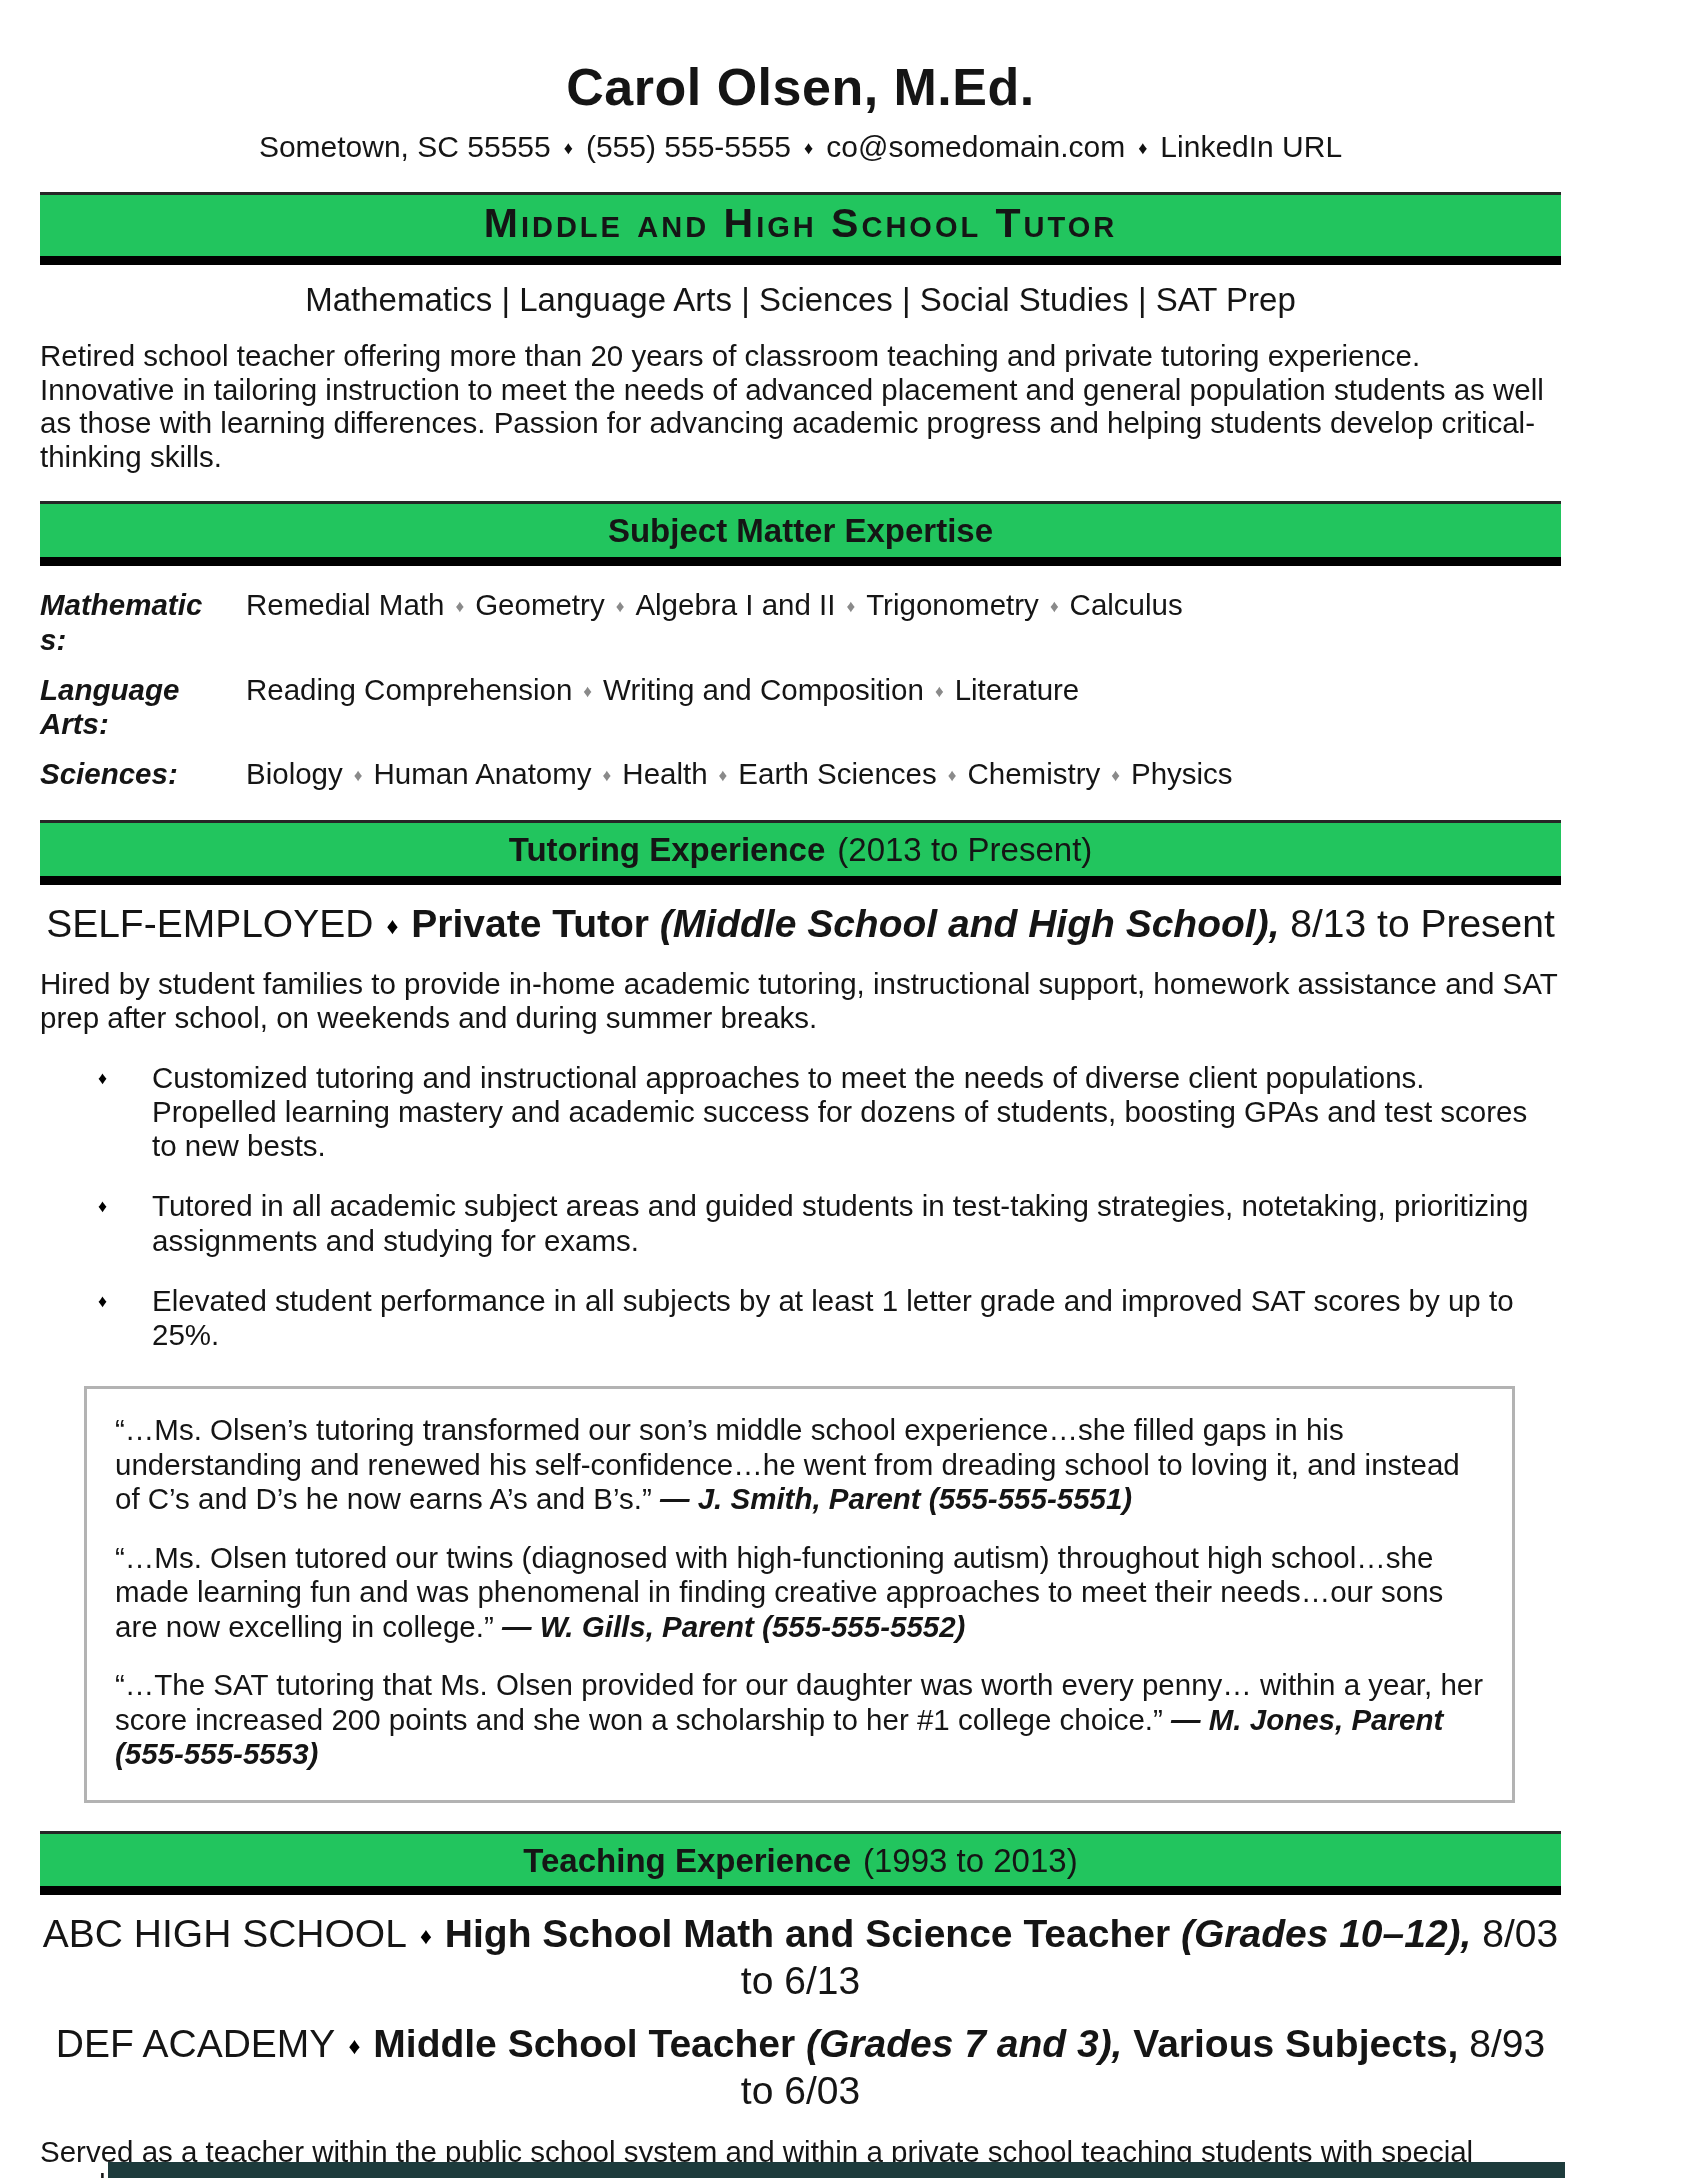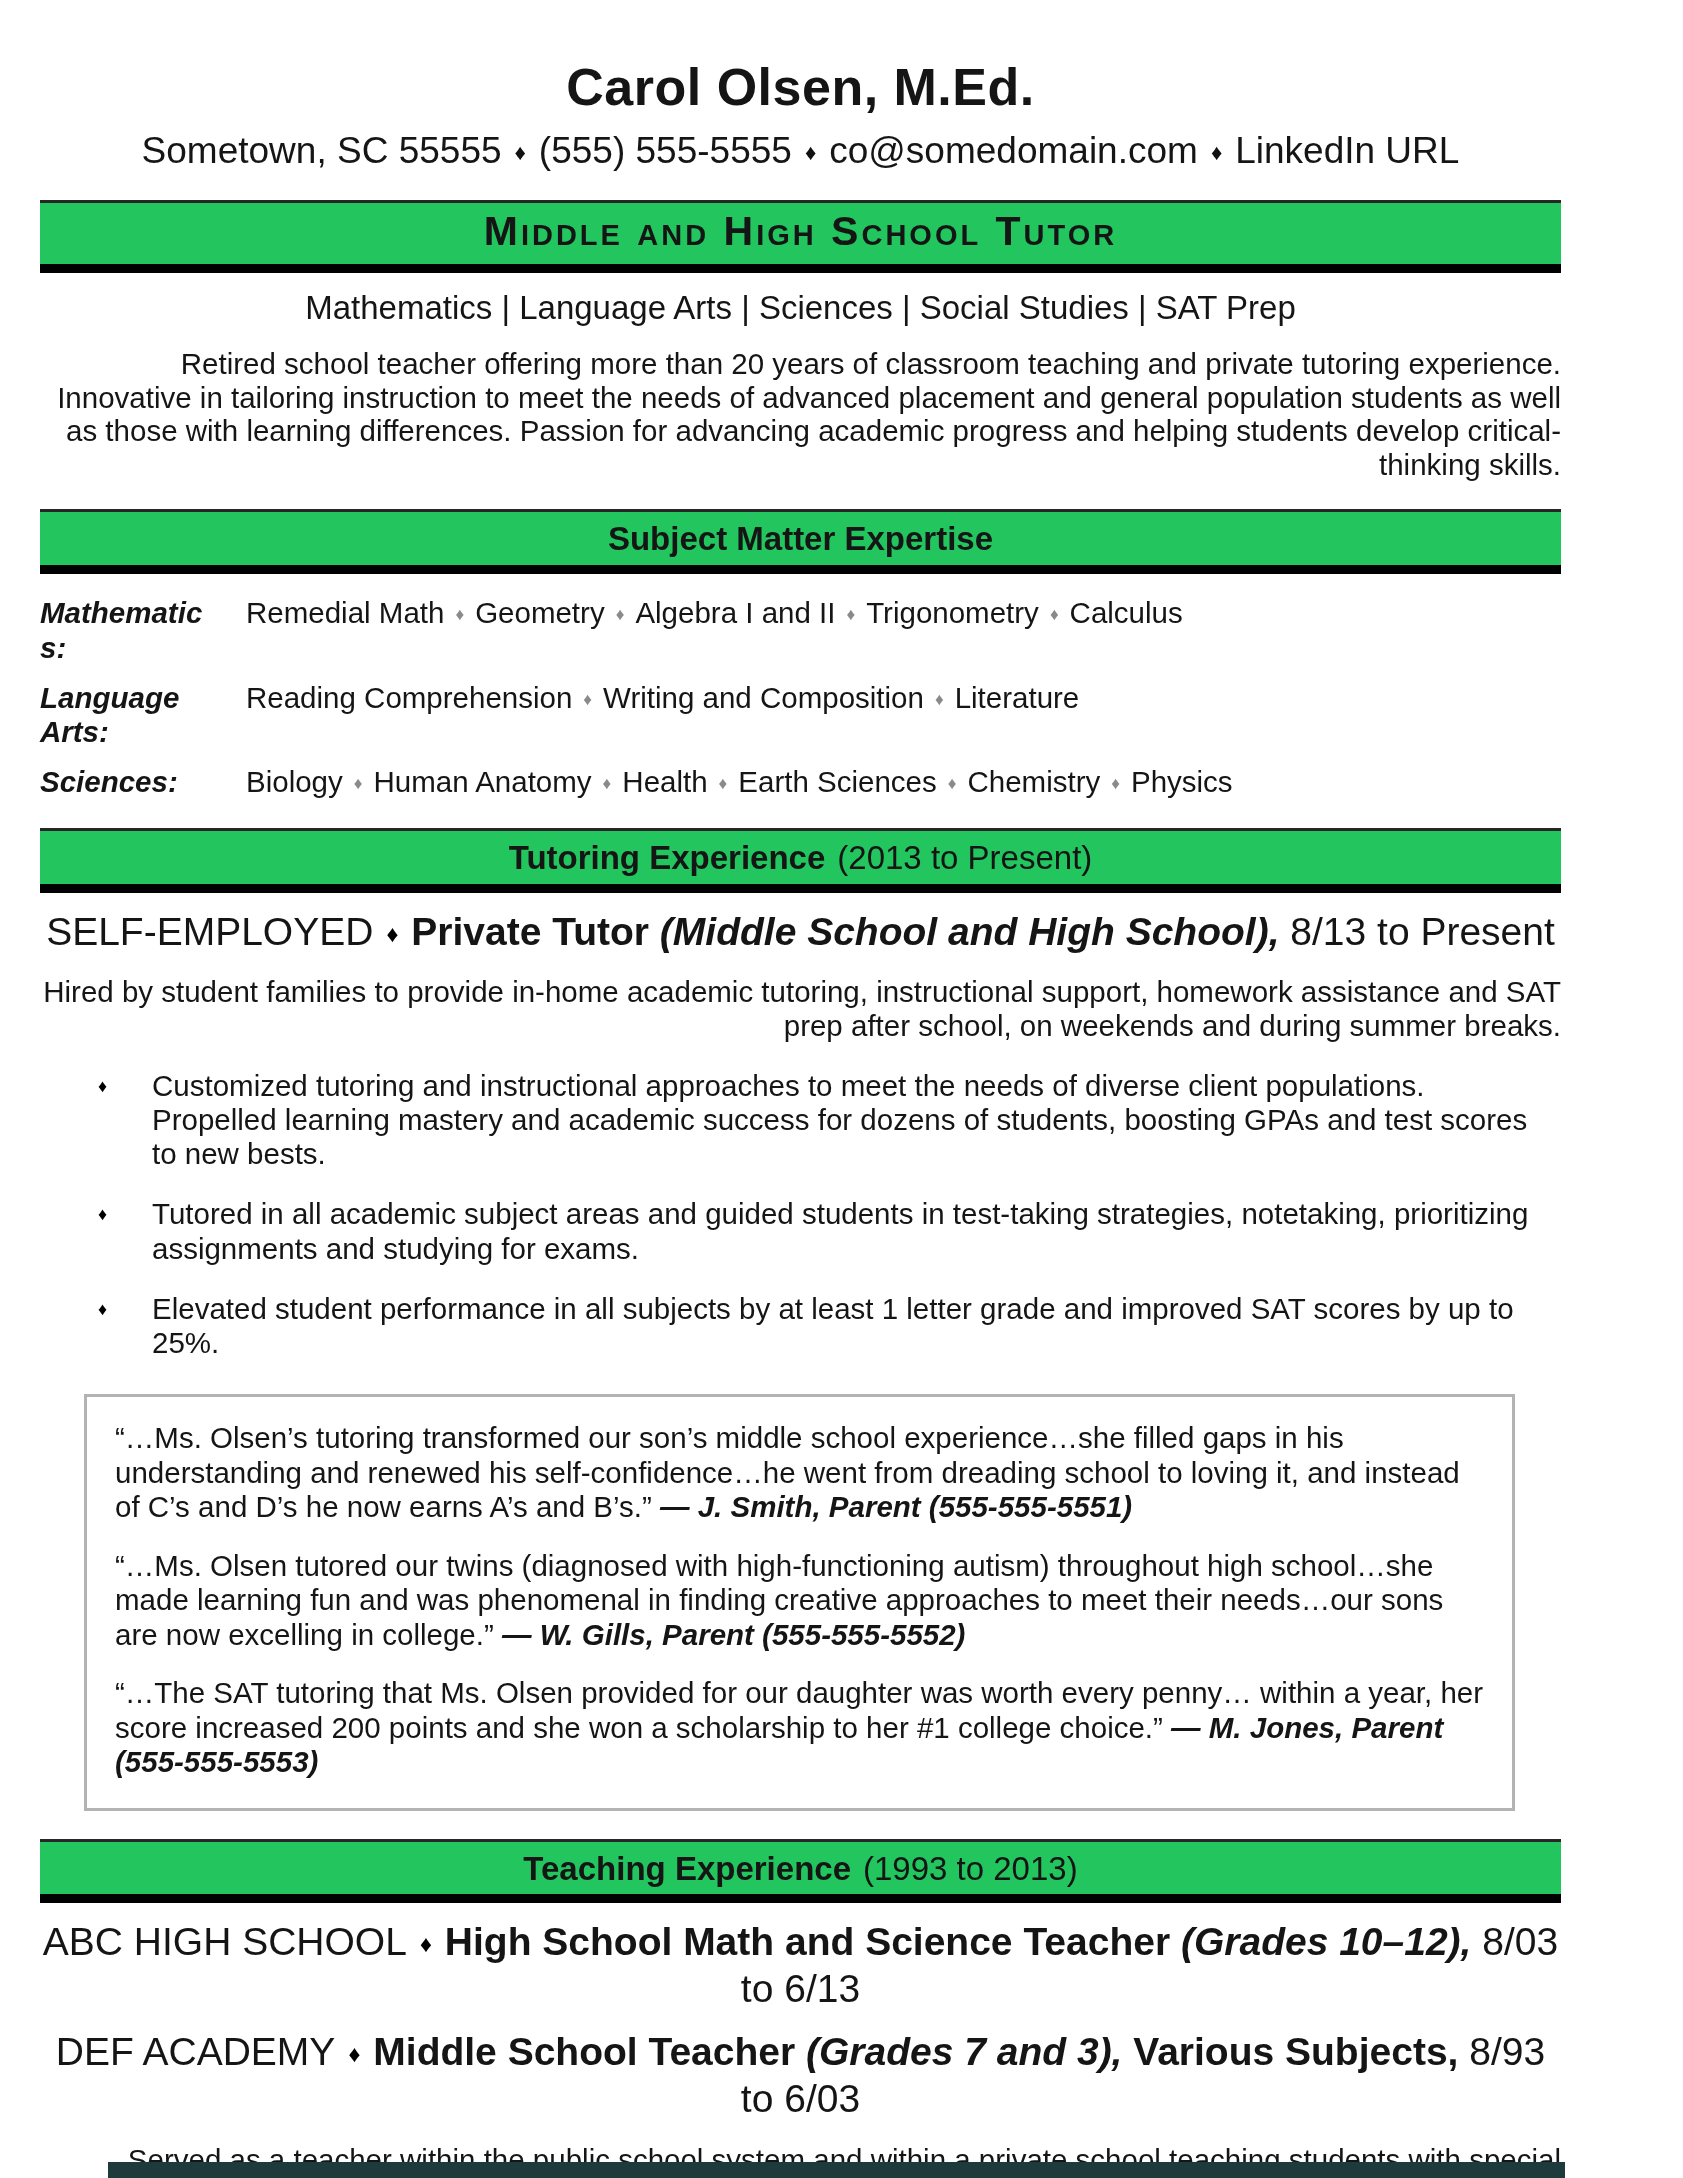--- a/index.html
+++ b/index.html
@@ -15,21 +15,21 @@
   .content { padding:58px 122px 0 40px; }
 
   .resume-name {
     text-align:center;
     font-size:52px; font-weight:bold;
     line-height:1.15;
     letter-spacing:0.5px;
   }
   .contact-line {
     text-align:center;
-    font-size:37px;
+    font-size:30px;
     margin-top:12px;
   }
   .cdiamond { font-size:0.60em; margin:0 13px; vertical-align:3px; color:#111; }
 
   .banner {
     margin-top:28px;
     background:#22c55e;
     border-top:3px solid #262626;
     border-bottom:9px solid #000;
     text-align:center;
@@ -42,21 +42,21 @@
     font-weight:bold;
     font-size:41px;
     letter-spacing:3px;
     padding:4px 0 8px;
   }
   .h-bold { font-weight:bold; }
   .h-dates { margin-left:12px; font-weight:normal; }
 
   .subjects { text-align:center; font-size:33px; margin-top:16px; }
 
-  .body-par { font-size:29.5px; line-height:1.14; margin-top:20px; text-align:right; }
+  .body-par { font-size:29.5px; line-height:1.14; margin-top:20px; text-align:left; }
 
   .exp-table { margin-top:22px; }
   .exp-row { display:flex; margin-top:15px; font-size:29.5px; line-height:1.18; }
   .exp-label {
     width:168px; flex:none;
     font-weight:bold; font-style:italic;
     overflow-wrap:break-word;
   }
   .exp-items { flex:1; margin-left:38px; }
   .gdiamond { color:#8a8a8a; font-size:0.58em; margin:0 11px; vertical-align:3px; }

